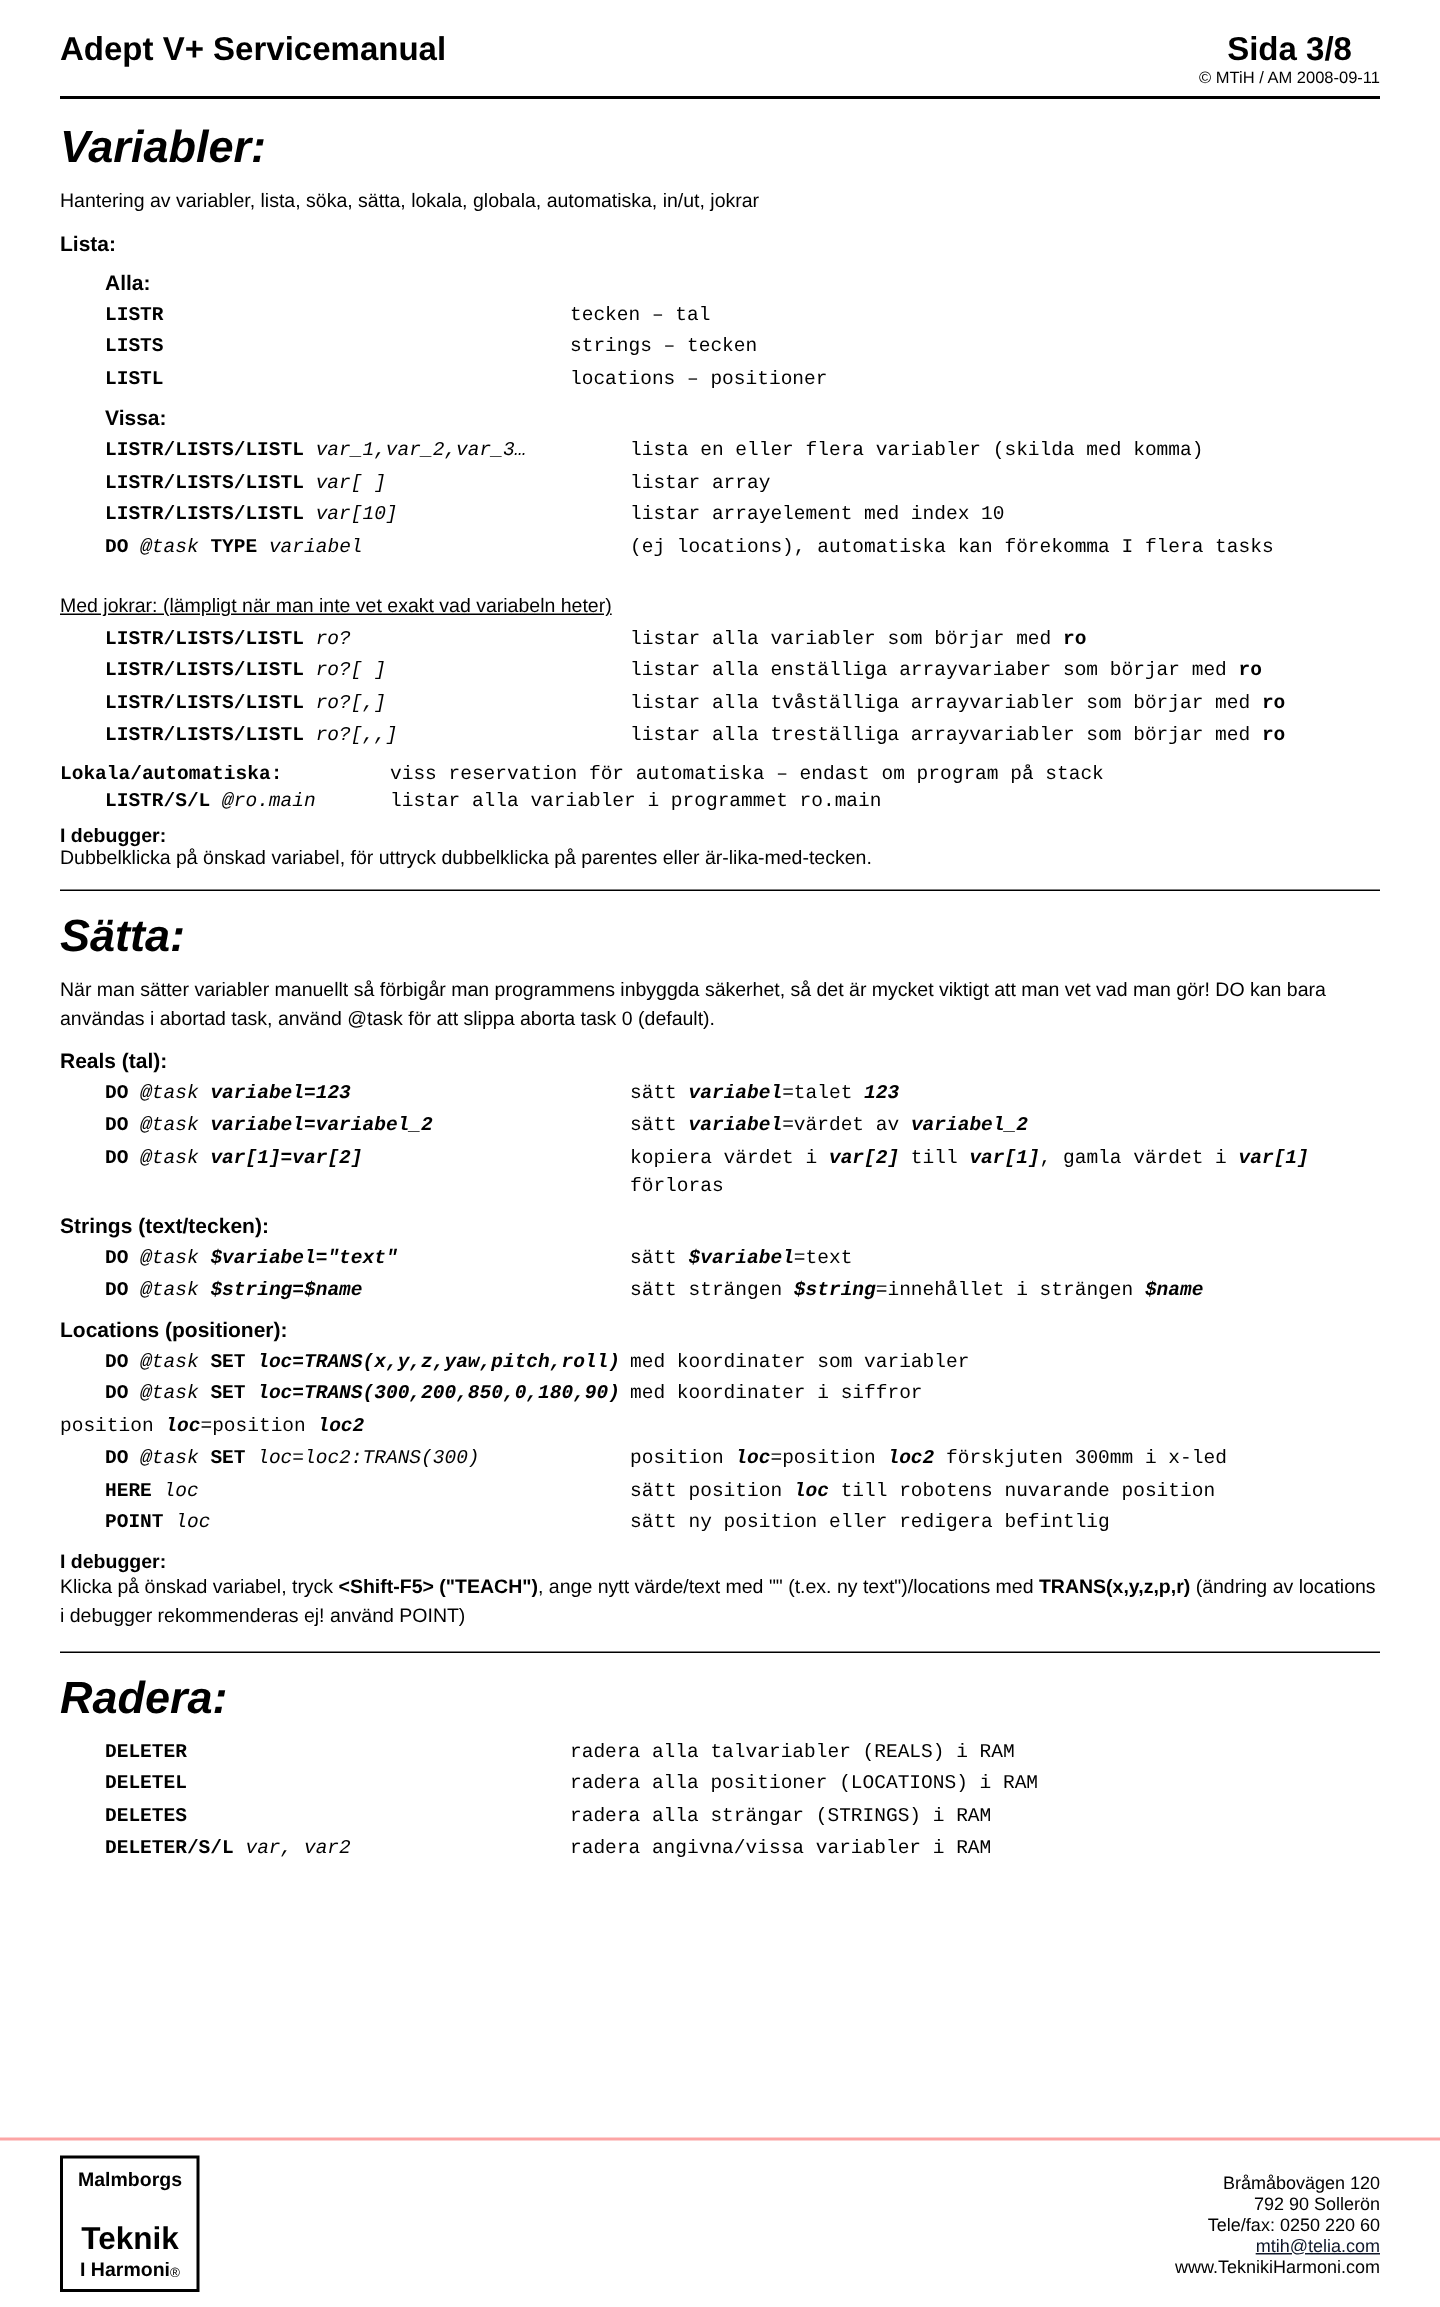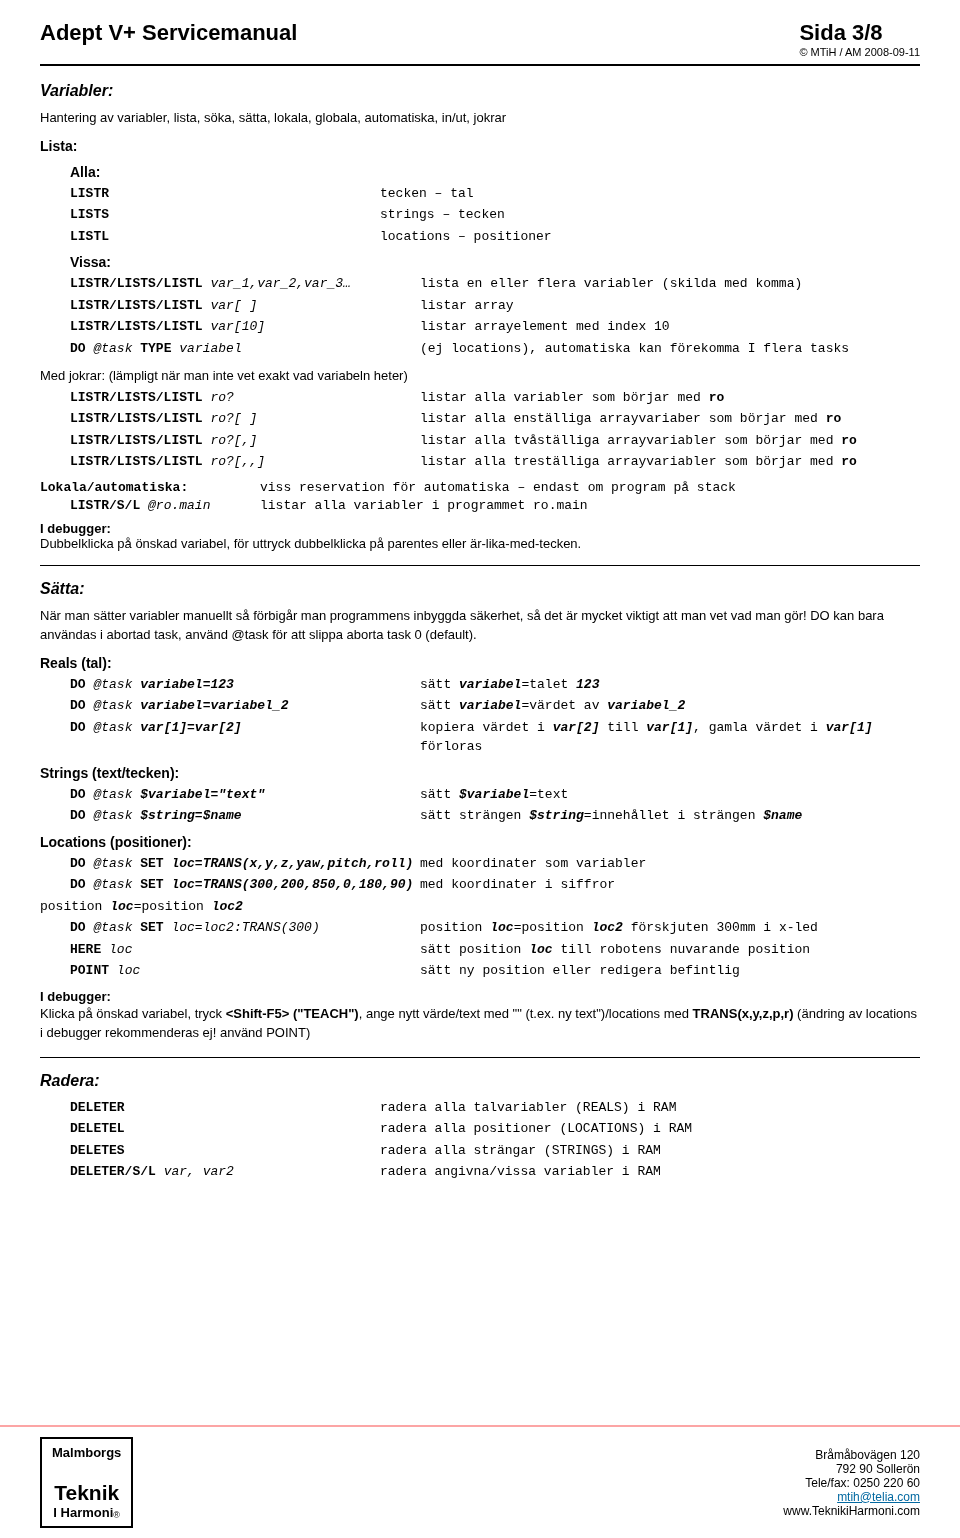--- a/index.html
+++ b/index.html
@@ -21,32 +21,32 @@
       align-items: flex-start;
       border-bottom: 2px solid #000;
       padding-bottom: 6px;
       margin-bottom: 16px;
     }
     .header-title {
       font-size: 22px;
       font-weight: bold;
     }
     .header-right {
-      text-align: left;
+      text-align: center;
       font-size: 13px;
     }
     .header-page {
       font-size: 22px;
       font-weight: bold;
     }
     .header-copyright {
       font-size: 11px;
     }
     .section-title {
-      font-size: 16px;
+      font-size: 30px;
       font-style: italic;
       font-weight: bold;
       margin-bottom: 8px;
       margin-top: 14px;
     }
     .content-block {
       margin-bottom: 10px;
     }
     .two-col {
       display: flex;
@@ -98,21 +98,21 @@
     }
     .footer-logo-text1 { font-size: 13px; font-weight: bold; }
     .footer-logo-text2 { font-size: 21px; font-weight: bold; margin-top: 21px; }
     .footer-logo-text3 { font-size: 13px; font-weight: bold; }
     .footer-logo-registered { font-size: 9px; align-self: flex-end; }
     .footer-address {
       margin-left: auto;
       text-align: right;
       font-size: 12px;
     }
-    .footer-link { color: #0369a1; text-decoration: underline; }
+    .footer-link { color: #0f172a; text-decoration: underline; }
     .line { margin-bottom: 2px; line-height: 1.5; }
     .subsection-title {
       font-size: 14px;
       font-weight: bold;
       margin-top: 10px;
       margin-bottom: 4px;
     }
   </style>
 </head>
 <body>
@@ -163,21 +163,21 @@
       <div class="two-col line">
         <div class="col-left-wide indent"><span class="bold">LISTR/LISTS/LISTL</span> <span class="italic">var[10]</span></div>
         <div class="col-right">listar arrayelement med index 10</div>
       </div>
       <div class="two-col line">
         <div class="col-left-wide indent"><span class="bold">DO</span> <span class="italic">@task</span> <span class="bold">TYPE</span> <span class="italic">variabel</span></div>
         <div class="col-right">(ej locations), automatiska kan förekomma I flera tasks</div>
       </div>
     </div>
 
-    <p class="line" style="margin-top:8px;">Med jokrar: (lämpligt när man inte vet exakt vad variabeln heter)</p>
+    <p class="line" style="margin-top:20px;text-decoration:underline;">Med jokrar: (lämpligt när man inte vet exakt vad variabeln heter)</p>
 
     <div>
       <div class="two-col line">
         <div class="col-left-wide indent"><span class="bold">LISTR/LISTS/LISTL</span> <span class="italic">ro?</span></div>
         <div class="col-right">listar alla variabler som börjar med <span class="bold">ro</span></div>
       </div>
       <div class="two-col line">
         <div class="col-left-wide indent"><span class="bold">LISTR/LISTS/LISTL</span> <span class="italic">ro?[ ]</span></div>
         <div class="col-right">listar alla enställiga arrayvariaber som börjar med <span class="bold">ro</span></div>
       </div>

